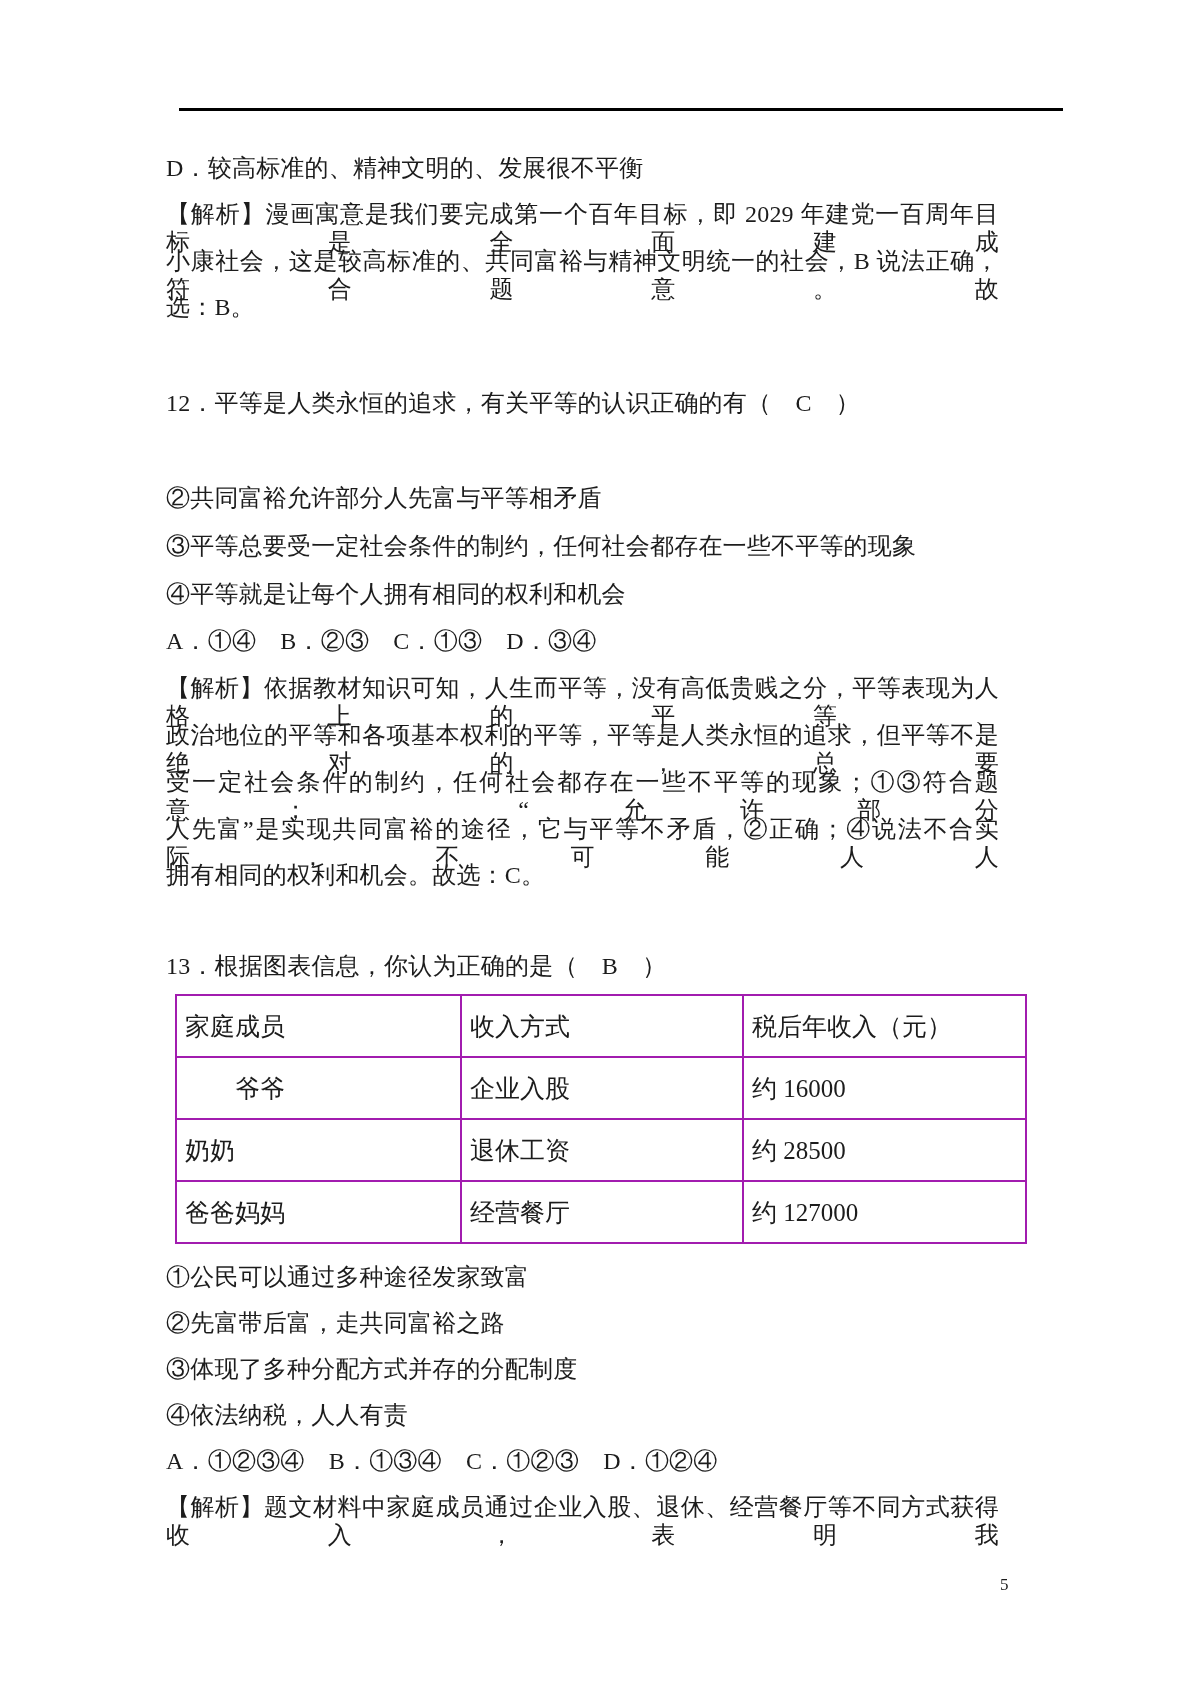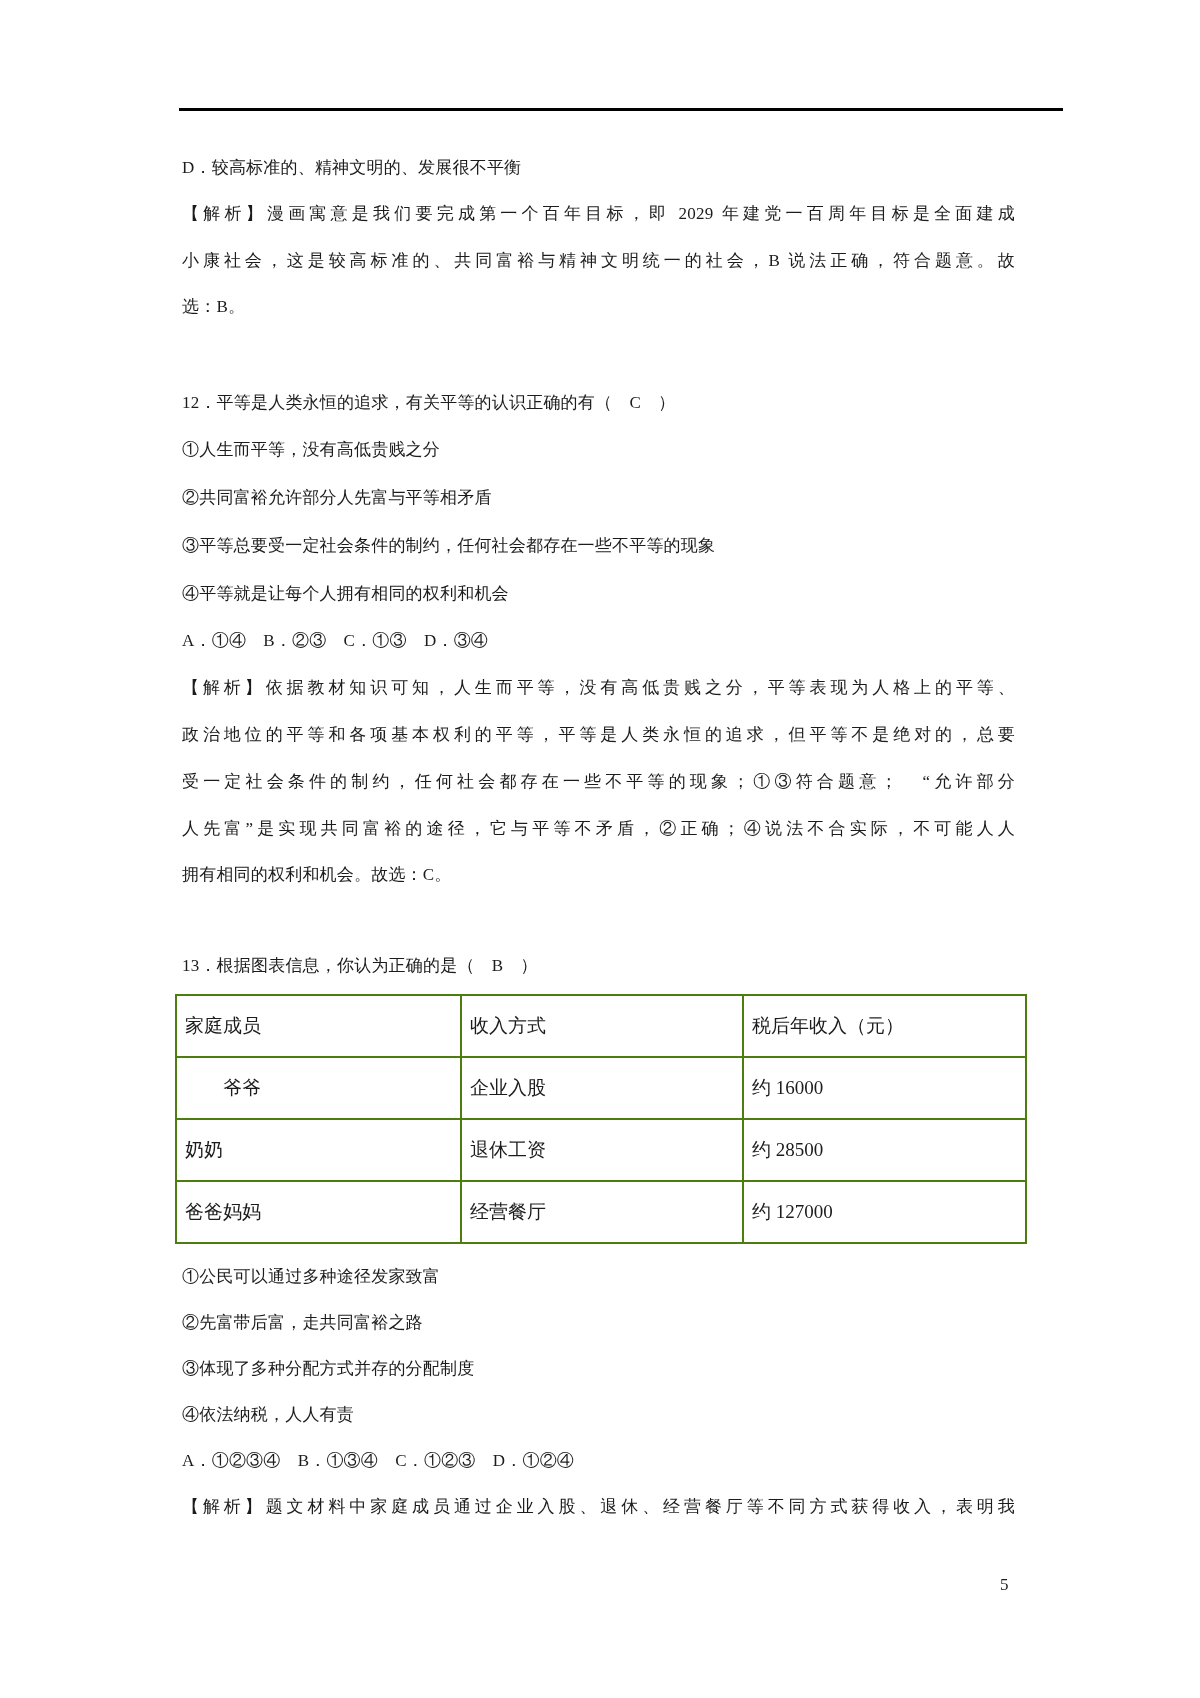--- a/index.html
+++ b/index.html
@@ -15,47 +15,47 @@
   .header-rule{
     position:absolute;
     left:179px;
     top:108px;
     width:884px;
     height:3px;
     background:#000000;
   }
   .line{
     position:absolute;
-    left:182px;
+    left:166px;
     width:833px;
     height:28px;
     line-height:28px;
-    font-size:17px;
+    font-size:24px;
     white-space:normal;
     letter-spacing:0.2px;
   }
   .justify{
     text-align:justify;
     text-align-last:justify;
   }
   .jiexi{
   }
   table.income{
     position:absolute;
     left:175px;
     top:994px;
     width:850px;
     border-collapse:collapse;
     table-layout:fixed;
   }
   table.income td{
-    border:2px solid #4d7c0f;
+    border:2px solid #a21caf;
     height:60px;
     padding:0 6px 0 8px;
-    font-size:19px;
+    font-size:25px;
     vertical-align:middle;
     white-space:pre;
     overflow:hidden;
   }
   .col1{width:285px;}
   .col2{width:282px;}
   .col3{width:283px;}
   .page-number{
     position:absolute;
     left:1000px;
@@ -74,21 +74,20 @@
 
   <div class="header-rule"></div>
 
   <div class="line" style="top:154px">D．较高标准的、精神文明的、发展很不平衡</div>
 
   <div class="line justify" style="top:200px"><span class="jiexi">【解析】</span><span>漫画寓意是我们要完成第一个百年目标，即 2029 年建党一百周年目标是全面建成</span></div>
   <div class="line justify" style="top:247px">小康社会，这是较高标准的、共同富裕与精神文明统一的社会，B 说法正确，符合题意。故</div>
   <div class="line" style="top:293px">选：B。</div>
 
   <div class="line" style="top:389px">12．平等是人类永恒的追求，有关平等的认识正确的有（　C　）</div>
-  <div class="line" style="top:436px">①人生而平等，没有高低贵贱之分</div>
   <div class="line" style="top:484px">②共同富裕允许部分人先富与平等相矛盾</div>
   <div class="line" style="top:532px">③平等总要受一定社会条件的制约，任何社会都存在一些不平等的现象</div>
   <div class="line" style="top:580px">④平等就是让每个人拥有相同的权利和机会</div>
   <div class="line justify" style="top:674px"><span class="jiexi">【解析】</span><span>依据教材知识可知，人生而平等，没有高低贵贱之分，平等表现为人格上的平等、</span></div>
 
   <div class="line" style="top:627px">A．①④　B．②③　C．①③　D．③④</div>
   <div class="line justify" style="top:721px">政治地位的平等和各项基本权利的平等，平等是人类永恒的追求，但平等不是绝对的，总要</div>
   <div class="line justify" style="top:768px">受一定社会条件的制约，任何社会都存在一些不平等的现象；①③符合题意；　“允许部分</div>
   <div class="line justify" style="top:815px">人先富”是实现共同富裕的途径，它与平等不矛盾，②正确；④说法不合实际，不可能人人</div>
   <div class="line" style="top:861px">拥有相同的权利和机会。故选：C。</div>

